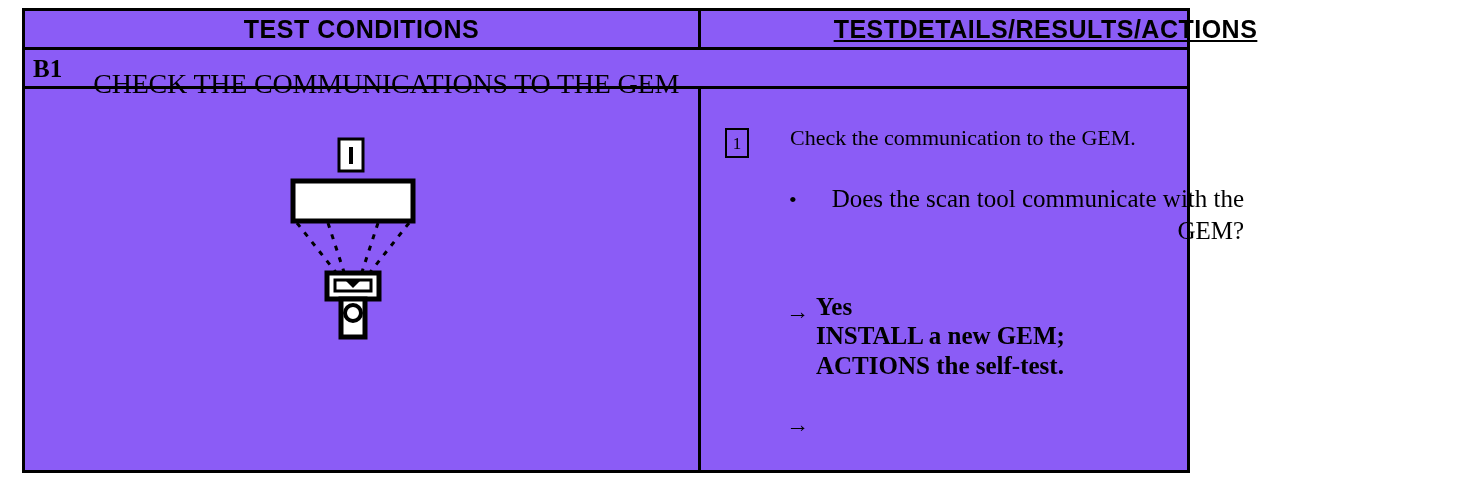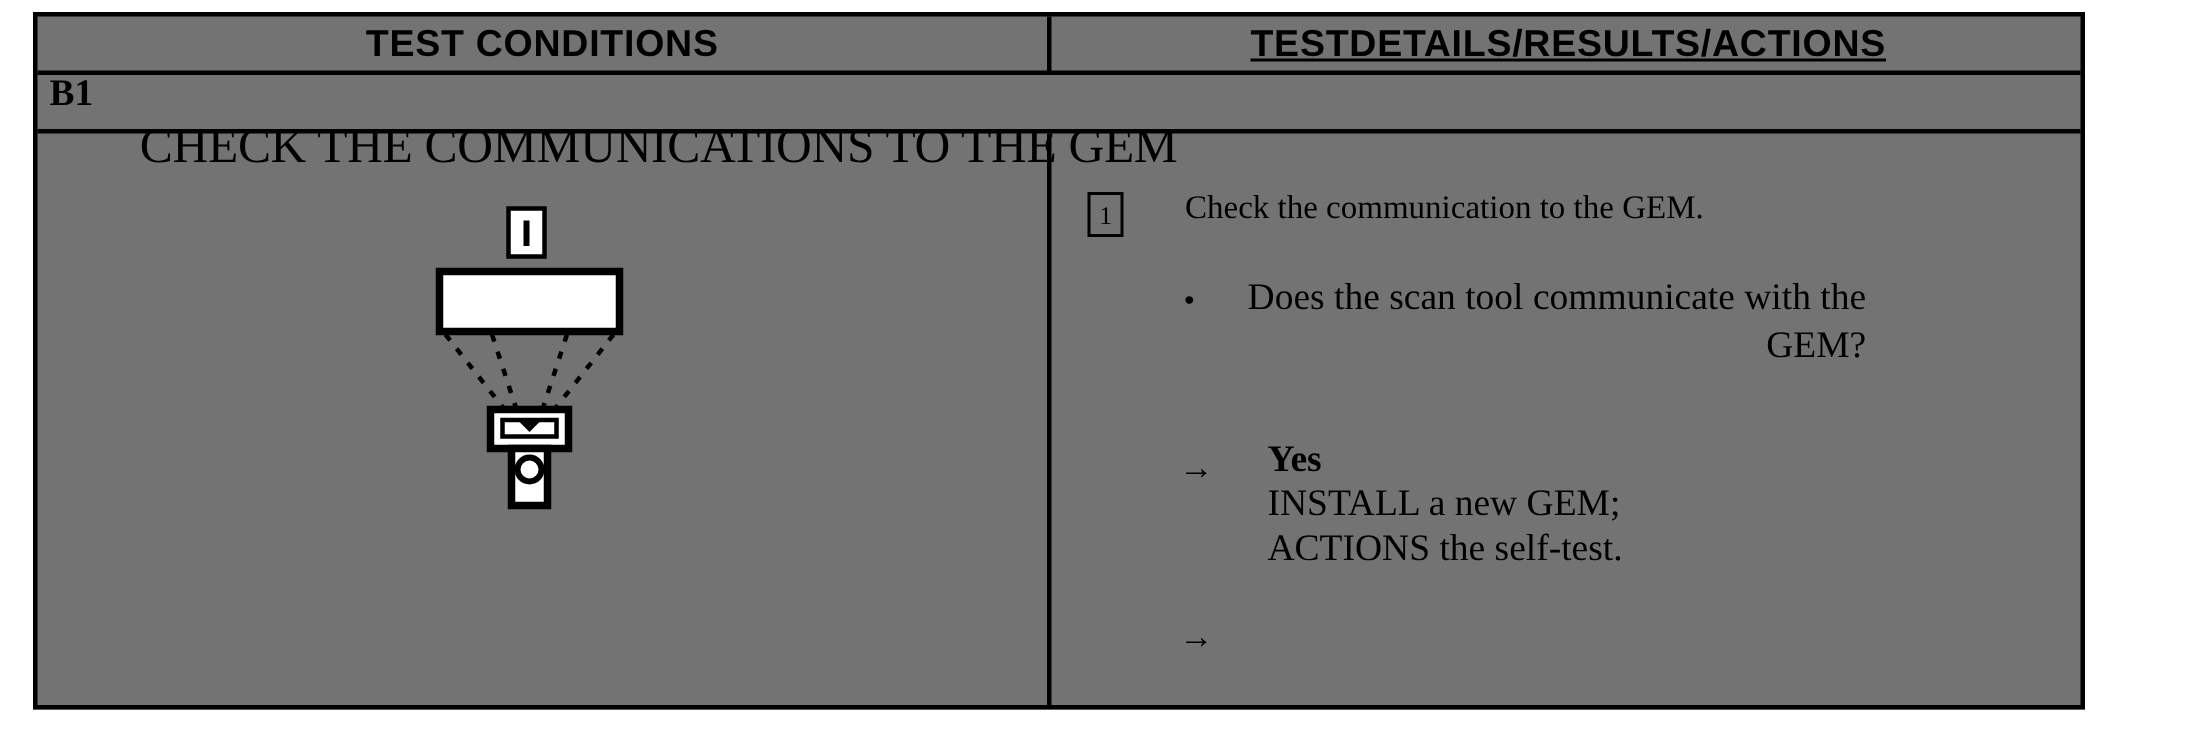--- a/index.html
+++ b/index.html
@@ -20,25 +20,25 @@
     width: 1472px;
     height: 488px;
     background: #ffffff;
   }
 
   
   .table-frame {
     position: absolute;
     left: 22px;
     top: 8px;
-    width: 1368px;   
+    width: 1168px;   
     height: 465px;   
     box-sizing: border-box;
     border: 3px solid #000;
-    background: #737373;
+    background: #8b5cf6;
   }
 
   
   .row-header {
     position: absolute;
     left: 0;
     top: 0;
     right: 0;
     height: 39px;
     box-sizing: border-box;
@@ -72,32 +72,32 @@
   
   .row-title {
     position: absolute;
     left: 0;
     top: 39px;
     right: 0;
     height: 39px;
     box-sizing: border-box;
     border-bottom: 3px solid #000;
     display: flex;
-    align-items: flex-start;
+    align-items: center;
   }
   .b1-code {
     font-family: "Liberation Serif", serif;
     font-weight: bold;
     font-size: 25px;
     padding-left: 8px;
     line-height: 1;
   }
   .b1-text {
     font-family: "Liberation Serif", serif;
-    font-size: 33px;
+    font-size: 28px;
     padding-left: 31px;
     letter-spacing: -0.2px;
     white-space: nowrap;
     line-height: 1;
     margin-top: 32px;
   }
 
   
   .row-body {
     position: absolute;
@@ -203,33 +203,33 @@
 
   .branch-arrow {
     font-family: "Liberation Serif", serif;
     font-size: 23px;
     line-height: 1;
     margin-top: 7px;
     flex: 0 0 auto;
     width: 30px;
   }
   .branch-body {
-    margin-left: 29px;
   }
   .branch-label {
     font-family: "Liberation Serif", serif;
     font-weight: bold;
     font-size: 25px;
     line-height: 1.12;
   }
   .branch-action {
     font-family: "Liberation Serif", serif;
     font-size: 25px;
     line-height: 1.2;
     white-space: nowrap;
+    font-weight: bold;
   }
 </style>
 </head>
 <body>
 
 <div id="page">
 
   <div class="table-frame">
 
     <div class="row-header">

